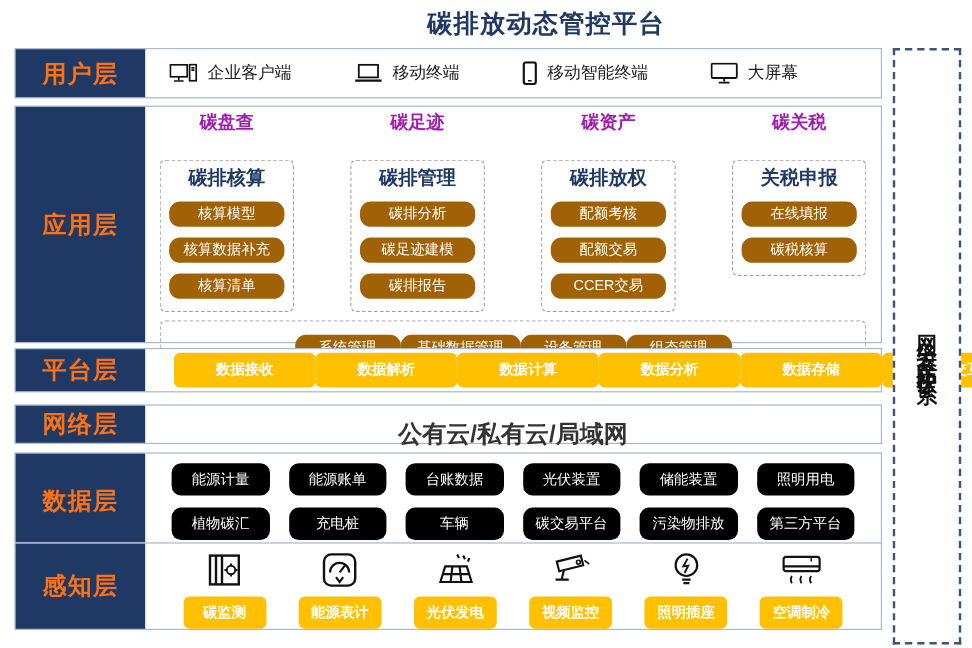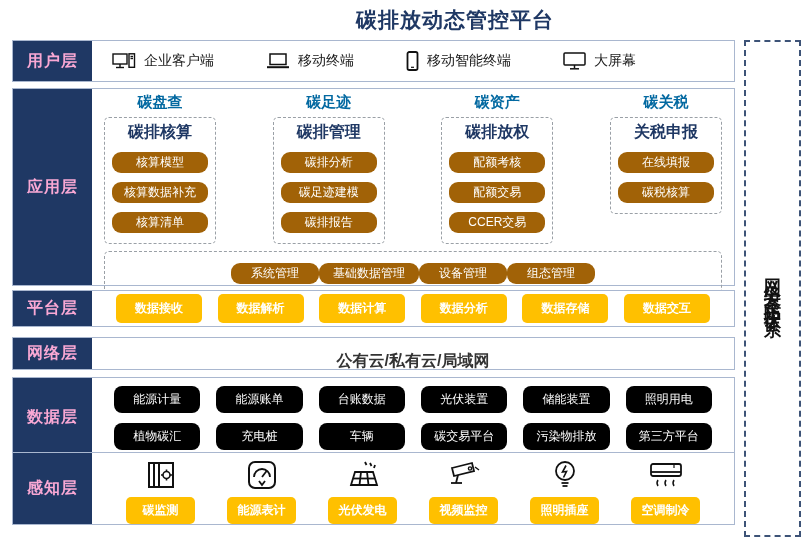--- a/index.html
+++ b/index.html
@@ -9,22 +9,22 @@
   }
   .page-title{
     position:absolute;top:6px;left:105px;width:700px;text-align:center;
     font-size:21px;font-weight:bold;color:#1f3864;letter-spacing:1px;
   }
   .row{
     position:absolute;left:12px;width:723px;box-sizing:border-box;
     border:1.5px solid #a9b7cf;background:#fff;display:flex;
   }
   .row-label{
-    width:79px;flex-shrink:0;background:#1f3864;color:#f9a8d4;
-    font-weight:bold;font-size:16px;display:flex;align-items:center;justify-content:center;
+    width:108px;flex-shrink:0;background:#1f3864;color:#f97316;
+    font-weight:bold;font-size:20px;display:flex;align-items:center;justify-content:center;
     letter-spacing:1px;
   }
   .row-content{flex:1;position:relative;box-sizing:border-box;}
 
   #row-user{top:40px;height:42px;}
   #row-app{top:88px;height:198px;}
   #row-platform{top:290px;height:37px;}
   #row-network{top:337px;height:33px;}
   #row-data{top:377px;height:81px;}
   #row-perception{top:452px;height:73px;}
@@ -32,46 +32,46 @@
   
   .user-content{display:flex;align-items:center;gap:52px;padding-left:20px;}
   .user-item{display:flex;align-items:center;gap:8px;font-size:14px;color:#1a1a1a;}
   .ico{display:inline-flex;align-items:center;justify-content:center;}
   .ico svg{display:block;}
 
   
   .app-content{padding:4px 12px 0 12px;}
   .app-columns{display:flex;justify-content:space-between;}
   .app-col{width:112px;display:flex;flex-direction:column;align-items:center;}
-  .app-col-header{font-size:15px;font-weight:bold;color:#0369a1;margin-bottom:5px;}
+  .app-col-header{font-size:15px;font-weight:bold;color:#a21caf;margin-bottom:21px;}
   .app-dashed{
     border:1.5px dashed #9aa0a6;border-radius:5px;width:100%;box-sizing:border-box;
     padding:4px 5px 10px;display:flex;flex-direction:column;align-items:center;gap:9px;
   }
   .app-subtitle{font-size:16px;font-weight:bold;color:#1f3864;}
   .chip-navy{
     background:#a16207;color:#fff;font-size:12px;line-height:13px;border-radius:9px;
     padding:4px 2px;width:96px;text-align:center;box-sizing:border-box;white-space:nowrap;
   }
   .app-common{
     border:1.5px dashed #9aa0a6;border-radius:5px;margin-top:7px;height:42px;
     display:flex;align-items:center;justify-content:center;
   }
   .app-common .chip-navy{width:auto;min-width:88px;padding:4px 14px;}
 
   
   .platform-content{display:flex;align-items:center;justify-content:space-between;padding:0 24px;}
   .chip-yellow{
     background:#ffc000;color:#ffffff;font-size:12px;font-weight:bold;border-radius:5px;
-    padding:6px 0;width:86px;text-align:center;white-space:nowrap;
+    padding:6px 16px;width:86px;text-align:center;white-space:nowrap;
   }
 
   
   .network-content{display:flex;align-items:center;justify-content:center;
-    font-size:16px;font-weight:bold;color:#333333;margin-top:16px;}
+    font-size:20px;font-weight:bold;color:#333333;margin-top:16px;}
 
   
   .data-content{
     display:grid;grid-template-columns:repeat(6,1fr);gap:10px 16px;
     padding:12px 22px;align-content:center;
   }
   .chip-data{
     background:#000000;color:#fff;font-size:12px;border-radius:8px;
     padding:5px 0;text-align:center;white-space:nowrap;
   }

